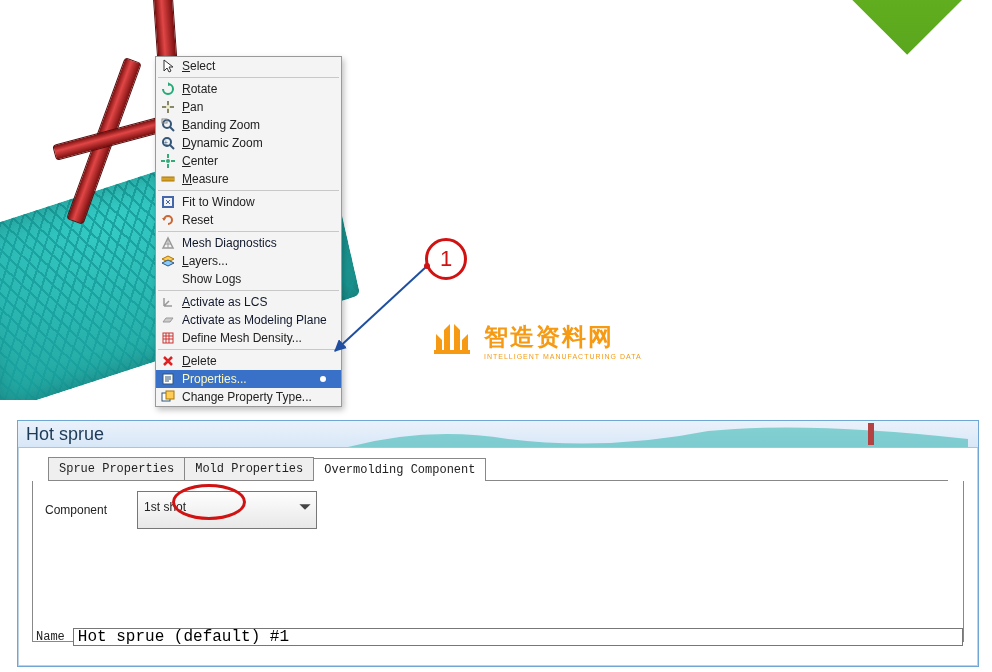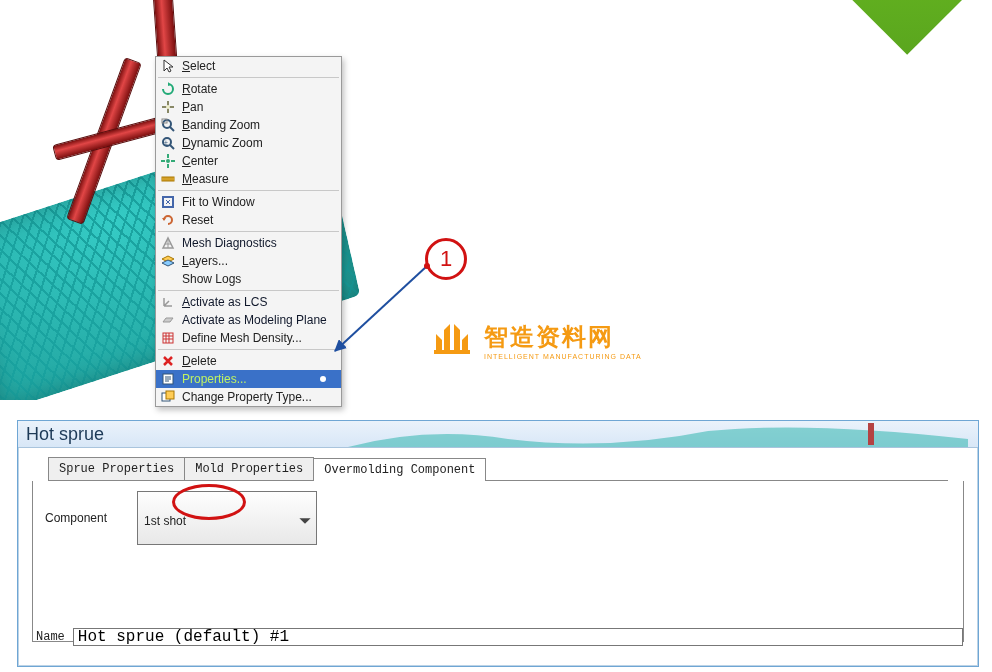--- a/index.html
+++ b/index.html
@@ -13,21 +13,21 @@
       repeating-linear-gradient(-60deg,#1aa3a0 0 2px,transparent 2px 10px),
       radial-gradient(ellipse at 40% 20%,#35cbc5,#1d9b96);
     transform:skewY(-18deg) skewX(12deg);border-radius:6px;box-shadow:inset 0 0 25px rgba(0,0,0,.25)}
   .sprue{position:absolute;background:linear-gradient(90deg,#7a0e0e,#e14646 40%,#7a0e0e);border:1px solid #5a0e0e;border-radius:4px}
   .sprueTop{left:155px;top:-10px;width:18px;height:72px;transform:rotate(-4deg)}
   .sprueMid{left:95px;top:55px;width:16px;height:170px;transform:rotate(20deg)}
   .sprueArm{left:110px;top:70px;width:14px;height:130px;transform:rotate(75deg)}
   
   .ctxmenu{position:absolute;left:155px;top:56px;width:185px;background:#f4f4f4;border:1px solid #9a9a9a;box-shadow:2px 3px 6px rgba(0,0,0,.25)}
   .ctxmenu .row{display:flex;align-items:center;height:18px;padding:0 14px 0 4px;gap:6px;cursor:default}
-  .ctxmenu .row.sel{background:#3a71c8;color:#bef264}
+  .ctxmenu .row.sel{background:#3a71c8;color:#fef9c3}
   .ctxmenu .row.dis{color:#0f172a}
   .ctxmenu .sep{height:0;border-top:1px solid #c8c8c8;margin:2px 2px}
   .mi-ico{width:16px;height:16px;display:inline-flex;align-items:center;justify-content:center}
   .mi-ico svg{width:14px;height:14px}
   .mi-lbl{flex:1;white-space:nowrap}
   .mi-lbl u{text-decoration:underline}
   
   .logo{position:absolute;left:430px;top:320px;display:flex;align-items:flex-end;gap:10px}
   .logo .lg{width:44px;height:40px}
   .logo .cn{color:#f59a12;font-size:24px;font-weight:600;letter-spacing:2px}
@@ -37,21 +37,21 @@
   
   .dlg{position:absolute;left:17px;top:420px;width:960px;height:245px;border:1px solid #6fa6d4;background:#fff;box-shadow:0 0 0 1px #bcd3e6 inset}
   .dlg .titlebar{height:26px;background:linear-gradient(#eaf2fb,#d8e7f7);border-bottom:1px solid #a9c4dd;display:flex;align-items:center;padding:0 8px;font-size:18px;color:#1d3a57}
   .dlg .titlebar .bgart{position:absolute;left:330px;top:0;right:0;height:26px;opacity:.9}
   .dlg .body{position:relative;padding:10px 10px}
   .tabs{display:flex;align-items:flex-end;height:22px;border-bottom:1px solid #888;margin:0 20px}
   .tab{border:1px solid #888;border-bottom:none;background:#efefef;padding:2px 10px;font-family:"Courier New",monospace;font-size:12px;height:18px;display:flex;align-items:center;margin-right:-1px;cursor:default}
   .tab.active{background:#fff;position:relative;top:1px}
   .pane{border:1px solid #888;border-top:none;margin:0 4px;height:140px;padding:10px 12px;position:relative}
   .fldrow{display:flex;align-items:center;gap:30px;font-family:Liberation Sans, sans-serif}
-  .combo{width:170px;height:20px;border:1px solid #777;background:linear-gradient(#fefefe,#e8e8e8);display:flex;align-items:flex-end;justify-content:space-between;padding:16px 4px;cursor:default}
+  .combo{width:170px;height:20px;border:1px solid #777;background:linear-gradient(#fefefe,#e8e8e8);display:flex;align-items:flex-start;justify-content:space-between;padding:8px 4px;cursor:default}
   .combo .cbtx{padding-left:2px}
   .combo .cbarrow{width:14px;height:14px;display:flex;align-items:center;justify-content:center}
   .redcirc{position:absolute;border:3px solid #d11212;border-radius:50%}
   .nameRow{position:absolute;left:18px;bottom:6px;display:flex;align-items:center;gap:8px;font-family:"Courier New",monospace}
   .nameRow input{width:880px;height:16px;border:1px solid #777;padding:0 4px;font-family:inherit;font-size:16px}
   
   svg.ovl{position:absolute;left:0;top:0;width:992px;height:672px;pointer-events:none}
 </style>
 </head>
 <body>

